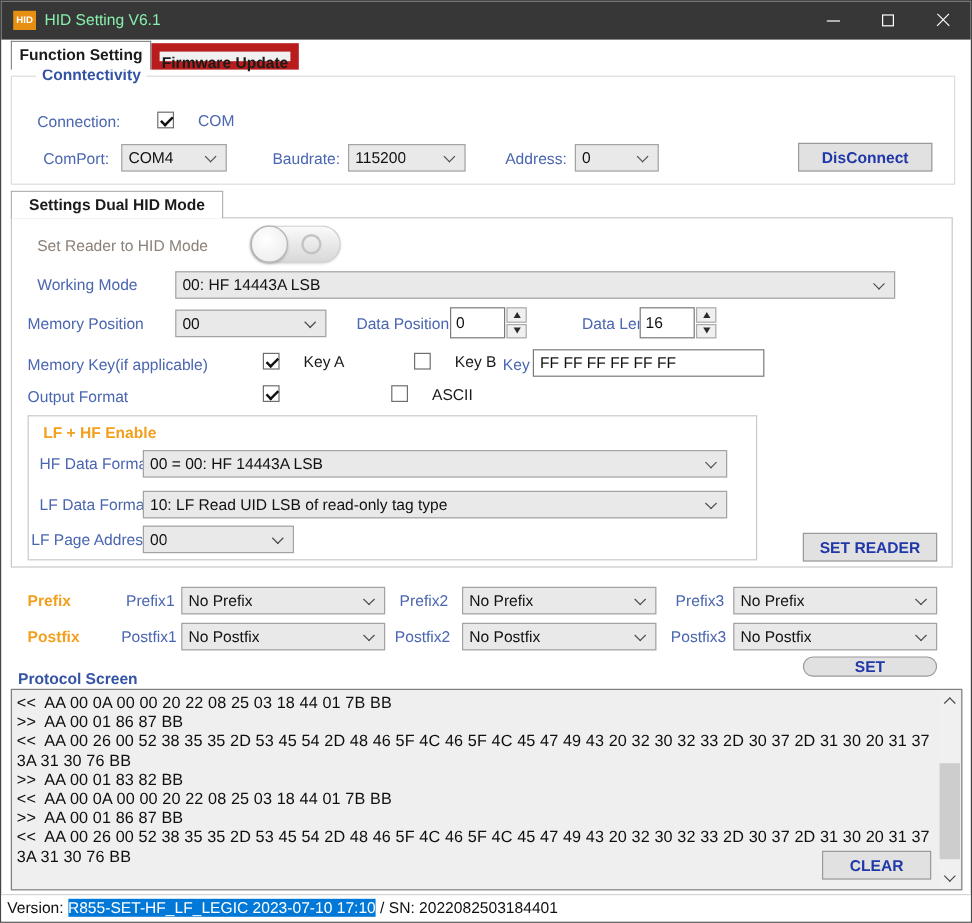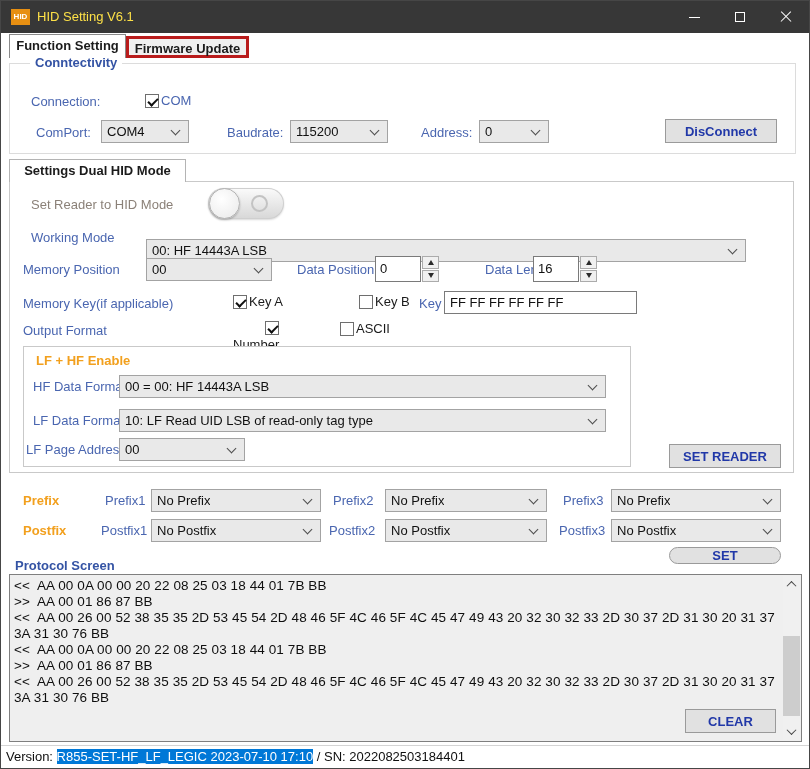--- a/index.html
+++ b/index.html
@@ -6,47 +6,47 @@
   body { background: #ffffff; font-family: "Liberation Sans", sans-serif; }
   #win {
     position: relative; width: 810px; height: 769px;
     background: #ffffff; border: 1px solid #464646; overflow: hidden;
     font-size: 13px; color: #111;
   }
   
   .titlebar { position:absolute; left:0; top:0; width:808px; height:32px; background:#373737; }
   .app-icon { position:absolute; left:10px; top:8px; width:19px; height:16px; background:#e78f12;
     color:#fff; font-size:8px; font-weight:bold; text-align:center; line-height:16px; letter-spacing:0; }
-  .app-title { position:absolute; left:36px; top:0; line-height:32px; color:#fde047; font-size:13px; }
+  .app-title { position:absolute; left:36px; top:0; line-height:32px; color:#86efac; font-size:13px; }
   .cap-btn { position:absolute; top:0; width:46px; height:32px; display:flex; align-items:center; justify-content:center; }
   .cap-min { right:92px; } .cap-max { right:46px; } .cap-close { right:0; }
   .ic-min { width:11px; height:1px; background:#fff; }
   .ic-max { width:10px; height:10px; border:1px solid #fff; }
   .ic-close { position:relative; width:14px; height:14px; }
   .ic-close i { position:absolute; left:0; top:6px; width:14px; height:1.4px; background:#fff; display:block; }
   .ic-close i:first-child { transform:rotate(45deg); } .ic-close i:last-child { transform:rotate(-45deg); }
   
   .tab { position:absolute; font-weight:bold; text-align:center; color:#1b1b1b; }
   .tab-active { left:8px; top:33px; width:117px; height:24px; background:#fff; border:1px solid #8a8a8a; border-bottom:none; line-height:22px; z-index:3; }
-  .tab-idle { left:125px; top:35px; width:123px; height:22px; background:#f0f0f0; border:3px solid #b91c1c; line-height:20px; }
+  .tab-idle { left:125px; top:35px; width:123px; height:22px; background:#f0f0f0; border:7px solid #b91c1c; line-height:20px; }
   
   .groupbox { position:absolute; border:1px solid #dcdcdc; background:#fff; }
   .grouplabel { position:absolute; top:-9px; left:20px; background:#fff; padding:0 5px; font-weight:bold; color:#3453a4; }
   .lbl { position:absolute; color:#4a66b0; white-space:nowrap; }
   .lbl-cap { color:#3453a4; font-weight:bold; }
   .lbl-warm { color:#8b8178; }
   .lbl-orange { color:#f2a01e; font-weight:bold; }
   
   .combo { position:absolute; height:23px; background:#e9e9e9; border:1px solid #a3a3a3; display:flex; align-items:center; }
   .combo-val { padding-left:5px; color:#111; white-space:nowrap; overflow:hidden; }
   .chev { width:7px; height:7px; border-right:1.6px solid #4d4d4d; border-bottom:1.6px solid #4d4d4d; transform:rotate(45deg); display:inline-block; }
   .combo .chev { position:absolute; right:9px; top:6px; }
   .btn { position:absolute; background:#e1e1e1; border:1px solid #9a9a9a; color:#2138a8; font-weight:bold;
     text-align:center; font-size:13px; display:flex; align-items:center; justify-content:center; }
-  .cb { position:absolute; display:flex; align-items:flex-end; gap:2px;margin-left:14px; }
+  .cb { position:absolute; display:flex; align-items:flex-start; gap:20px; }
   .cb .box { width:14px; height:14px; background:#fff; border:1px solid #6e6e6e; position:relative; flex:0 0 auto; }
   .cb.checked .box::after { content:""; position:absolute; left:2px; top:3px; width:8px; height:4px;
     border-left:2px solid #111; border-bottom:2px solid #111; transform:rotate(-45deg); }
   .cb .cb-label { color:#1a1a1a; }
   .cb-blue .cb-label { color:#4a66b0; }
   .textbox { position:absolute; height:23px; background:#fff; border:1px solid #7a7a7a; line-height:21px; padding-left:5px; white-space:pre; }
   .spinner { position:absolute; height:26px; display:flex; }
   .spin-val { width:46px; height:26px; background:#fff; border:1px solid #7a7a7a; line-height:24px; padding-left:4px; }
   .spin-btns { width:17px; height:26px; margin-left:1px; display:flex; flex-direction:column; }
   .spin-up, .spin-down { flex:1; background:#f0f0f0; border:1px solid #ababab; display:flex; align-items:center; justify-content:center; }
@@ -132,21 +132,21 @@
   <div class="subtab">Settings Dual HID Mode</div>
   <div class="subpanel"></div>
 
   <div class="lbl lbl-warm" style="left:30px; top:196px;">Set Reader to HID Mode</div>
   <div class="toggle">
     <span class="knob"></span>
     <span class="ring"></span>
   </div>
 
   <div class="lbl" style="left:30px; top:229px;">Working Mode</div>
-  <div class="combo" style="left:145px; top:238px; width:600px;">
+  <div class="combo" style="left:145px; top:225px; width:600px;">
     <span class="combo-val">00: HF 14443A LSB</span>
     <span class="chev"></span>
   </div>
 
   <div class="lbl" style="left:22px; top:261px;">Memory Position</div>
   <div class="combo" style="left:145px; top:257px; width:126px;">
     <span class="combo-val">00</span>
     <span class="chev"></span>
   </div>
   <div class="lbl" style="left:296px; top:261px;">Data Position</div>
@@ -250,20 +250,21 @@
   </div>
 
   <div class="btn" style="left:668px; top:546px; width:112px; height:17px;border-radius:10px;">SET</div>
 
   <div class="lbl lbl-cap" style="left:14px; top:557px;">Protocol Screen</div>
   <div class="protobox">
     <div class="prototext">
       <div class="protoline">&lt;&lt;  AA 00 0A 00 00 20 22 08 25 03 18 44 01 7B BB</div>
       <div class="protoline">&gt;&gt;  AA 00 01 86 87 BB</div>
       <div class="protoline">&lt;&lt;  AA 00 26 00 52 38 35 35 2D 53 45 54 2D 48 46 5F 4C 46 5F 4C 45 47 49 43 20 32 30 32 33 2D 30 37 2D 31 30 20 31 37 3A 31 30 76 BB</div>
+      <div class="protoline">&gt;&gt;  AA 00 01 83 82 BB</div>
       <div class="protoline">&lt;&lt;  AA 00 0A 00 00 20 22 08 25 03 18 44 01 7B BB</div>
       <div class="protoline">&gt;&gt;  AA 00 01 86 87 BB</div>
       <div class="protoline">&lt;&lt;  AA 00 26 00 52 38 35 35 2D 53 45 54 2D 48 46 5F 4C 46 5F 4C 45 47 49 43 20 32 30 32 33 2D 30 37 2D 31 30 20 31 37 3A 31 30 76 BB</div>
     </div>
     <div class="scrollbar">
       <div class="sb-up">
           <span class="sb-chev up"></span>
         </div>
       <div class="sb-thumb"></div>
       <div class="sb-down">

